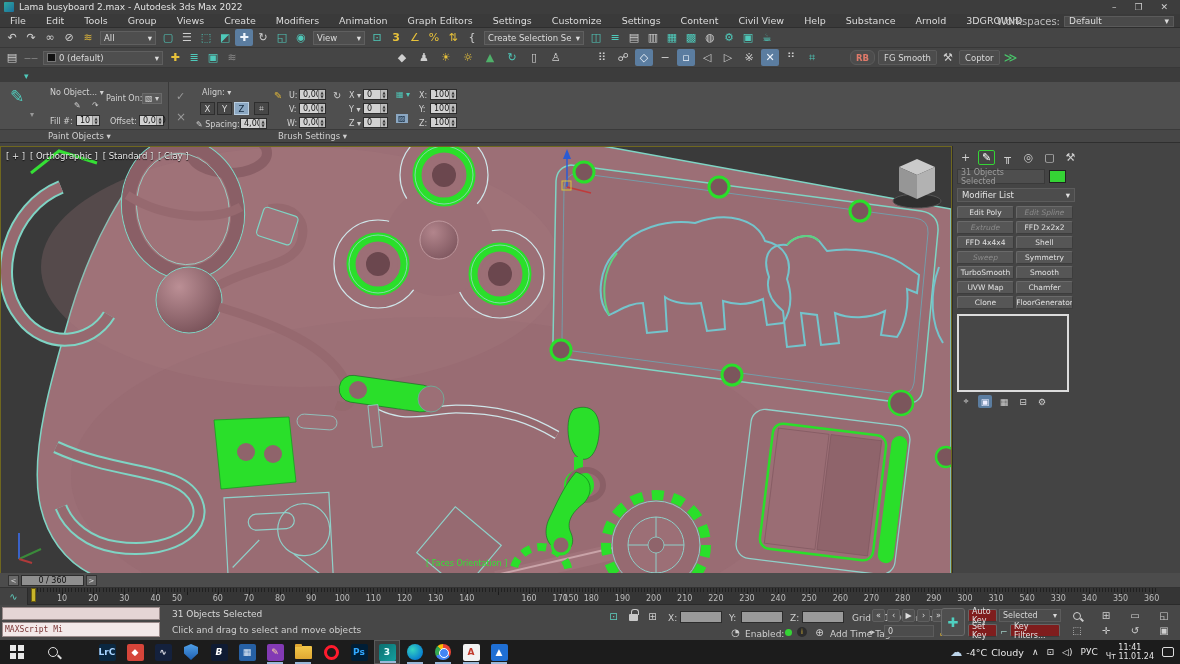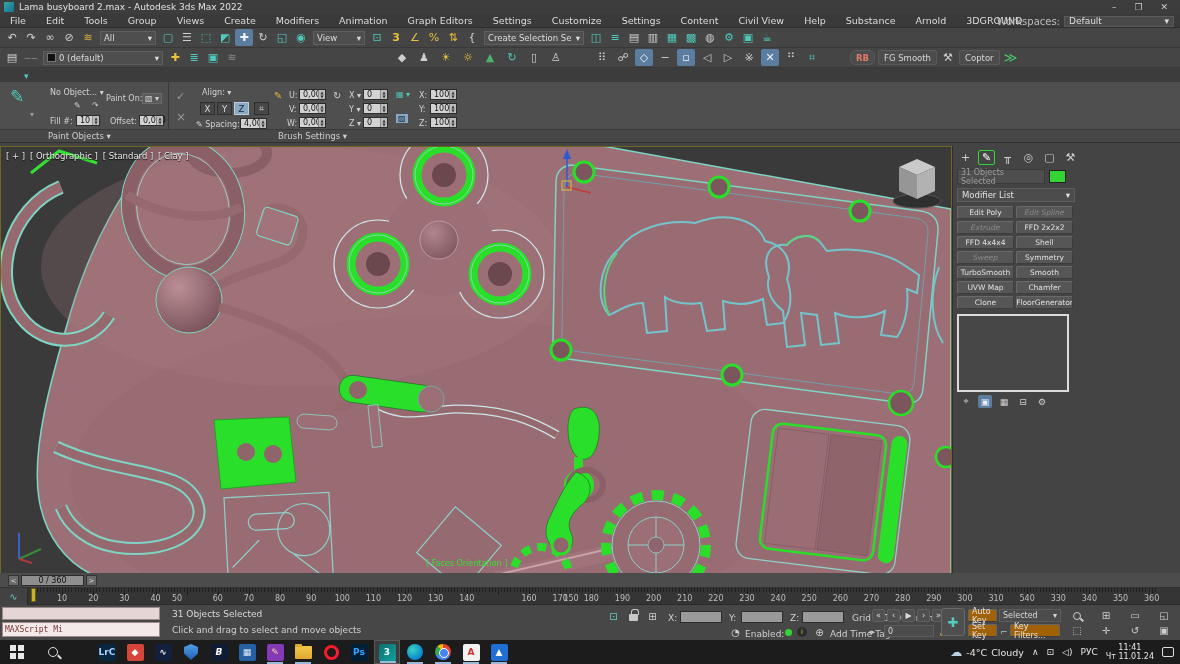--- a/index.html
+++ b/index.html
@@ -87,21 +87,21 @@
   .mxs2{position:absolute;left:2px;top:17px;width:158px;height:15px;background:#f3e9e9;border:1px solid #9a8a8a;color:#7a3535;font-family:"DejaVu Sans Mono","Liberation Mono",monospace;font-size:8px;display:flex;align-items:center;padding:0 2px;white-space:nowrap;overflow:hidden;}
   .st-sel{position:absolute;left:172px;top:4px;}
   .st-prompt{position:absolute;left:172px;top:20px;color:#cfcfcf;}
   .stico{position:absolute;width:15px;height:13px;display:flex;align-items:center;justify-content:center;color:#5fd0c0;font-size:10px;}
   .lockico{position:absolute;left:629px;top:9px;width:9px;height:7px;background:#c9c9c9;border-radius:1px;}
   .lockico:before{content:"";position:absolute;left:1.5px;top:-5px;width:6px;height:5px;border:1.5px solid #c9c9c9;border-bottom:none;border-radius:3px 3px 0 0;}
   .cfield{position:absolute;top:6px;height:12px;background:#9a9a9a;border:1px solid #2c2c2c;width:42px;}
   .clabel{position:absolute;top:8px;color:#cfcfcf;}
   .pbtn{position:absolute;top:4px;width:13px;height:13px;background:#4f4f4f;border:1px solid #5f5f5f;color:#ddd;font-size:8px;display:flex;align-items:center;justify-content:center;border-radius:2px;}
   .bigkey{position:absolute;left:941px;top:3px;width:24px;height:28px;background:#4f4f4f;border:1px solid #6a6a6a;border-radius:3px;color:#4fd0c0;font-size:13px;display:flex;align-items:center;justify-content:center;}
-  .skbtn{position:absolute;height:13px;background:#a16207;border:1px solid #666;border-bottom-color:#3a3a3a;color:#e0e0e0;font-size:8px;display:flex;align-items:center;justify-content:center;border-radius:2px;padding:0 3px;}
+  .skbtn{position:absolute;height:13px;background:#7f1d1d;border:1px solid #666;border-bottom-color:#3a3a3a;color:#e0e0e0;font-size:8px;display:flex;align-items:center;justify-content:center;border-radius:2px;padding:0 3px;}
   .seldd{position:absolute;left:999px;top:4px;width:62px;height:13px;background:#4c4c4c;border:1px solid #5c5c5c;display:flex;align-items:center;justify-content:space-between;padding:0 3px;font-size:8px;}
   .navico{position:absolute;width:22px;height:13px;display:flex;align-items:center;justify-content:center;color:#cfcfcf;font-size:10px;}
   .mag{position:relative;width:8px;height:8px;border:1.5px solid #cfcfcf;border-radius:50%;}
   .mag:after{content:"";position:absolute;left:6px;top:6px;width:4px;height:1.5px;background:#cfcfcf;transform:rotate(45deg);}
   .greendot{position:absolute;left:785px;top:24px;width:7px;height:7px;border-radius:50%;background:#35d435;}
   .infoico{position:absolute;left:797px;top:22px;width:10px;height:10px;border-radius:50%;background:#2c2c2c;color:#e8c23a;font-size:7px;display:flex;align-items:center;justify-content:center;}
   .ffield{position:absolute;left:884px;top:20px;width:50px;height:12px;background:#4c4c4c;border:1px solid #5c5c5c;color:#ddd;font-size:8px;display:flex;align-items:center;padding:0 3px;}
 
   
   .taskbar{position:absolute;left:0;top:640px;width:1180px;height:24px;background:#1c1c1c;display:flex;align-items:center;}

